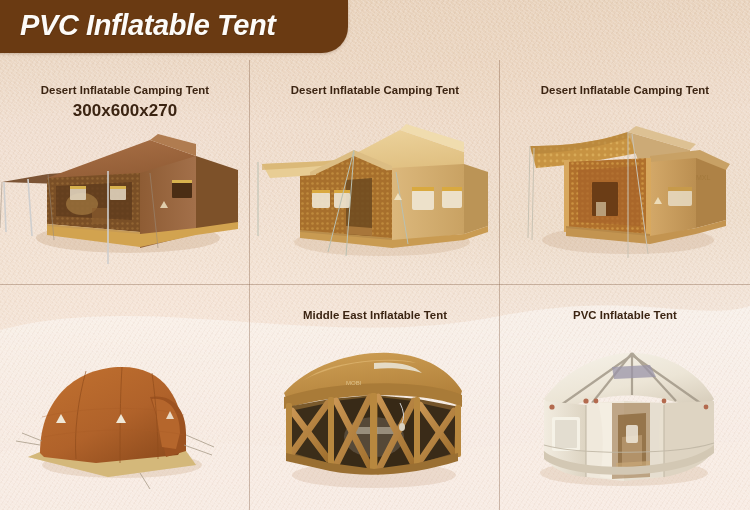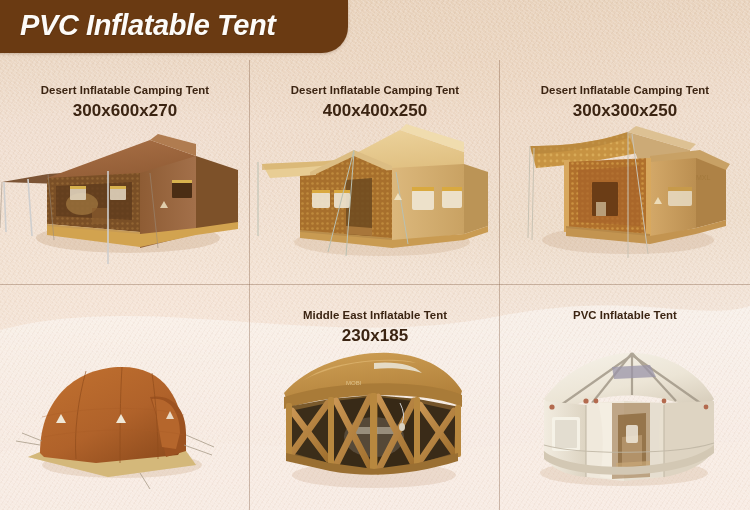--- a/index.html
+++ b/index.html
@@ -151,21 +151,20 @@
           </g>
 
           <path d="M160,92 l4,-7 l4,7 z" fill="#e8d8b8" opacity=".9"></path>
         </svg>
       </div>
     </div>
 
     <div class="cell bdr-rb">
       <div class="caption">
         <span class="cap-name">Desert Inflatable Camping Tent</span>
-        <span class="cap-size">400x400x250</span>
       </div>
       <div class="photo">
         <svg viewBox="0 0 250 169">
           <defs>
             <linearGradient id="t2roof" x1="0" y1="0" x2="0.2" y2="1">
               <stop offset="0" stop-color="#edd49e"></stop>
                 <stop offset="1" stop-color="#d9b572"></stop>
             </linearGradient>
             <linearGradient id="t2side" x1="0" y1="0" x2="1" y2="0">
               <stop offset="0" stop-color="#dcb87c"></stop>
@@ -216,21 +215,20 @@
               <path d="M146,56 L158,128"></path>
           </g>
           <path d="M144,84 l4,-7 l4,7 z" fill="#f2e6c8" opacity=".9"></path>
         </svg>
       </div>
     </div>
 
     <div class="cell bdr-b">
       <div class="caption">
         <span class="cap-name">Desert Inflatable Camping Tent</span>
-        <span class="cap-size">300x300x250</span>
       </div>
       <div class="photo">
         <svg viewBox="0 0 250 169">
           <defs>
             <linearGradient id="t3side" x1="0" y1="0" x2="1" y2="0">
               <stop offset="0" stop-color="#d3a868"></stop>
                 <stop offset="1" stop-color="#bb8f51"></stop>
             </linearGradient>
             <pattern id="t3mesh" width="5" height="5" patternUnits="userSpaceOnUse">
               <rect width="5" height="5" fill="#b0702c"></rect>
@@ -325,21 +323,20 @@
               <path d="M184,104 L212,114"></path>
             <path d="M140,132 L150,148"></path>
           </g>
         </svg>
       </div>
     </div>
 
     <div class="cell bdr-r">
       <div class="caption">
         <span class="cap-name">Middle East Inflatable Tent</span>
-        <span class="cap-size">230x185</span>
       </div>
       <div class="photo">
         <svg viewBox="0 0 250 169">
           <defs>
             <linearGradient id="t5roof" x1="0" y1="0" x2="0.4" y2="1">
               <stop offset="0" stop-color="#cfa055"></stop>
                 <stop offset="1" stop-color="#b1803a"></stop>
             </linearGradient>
             <linearGradient id="t5beam" x1="0" y1="0" x2="1" y2="1">
               <stop offset="0" stop-color="#c99553"></stop>

